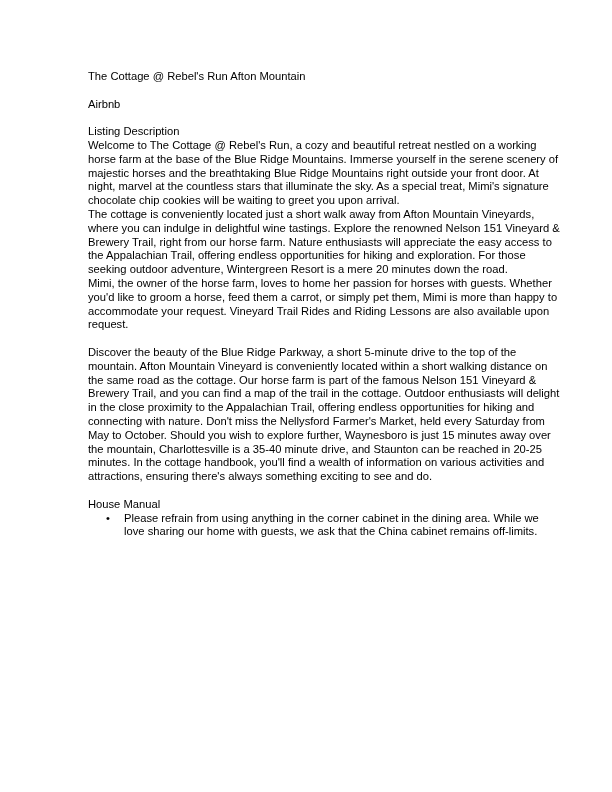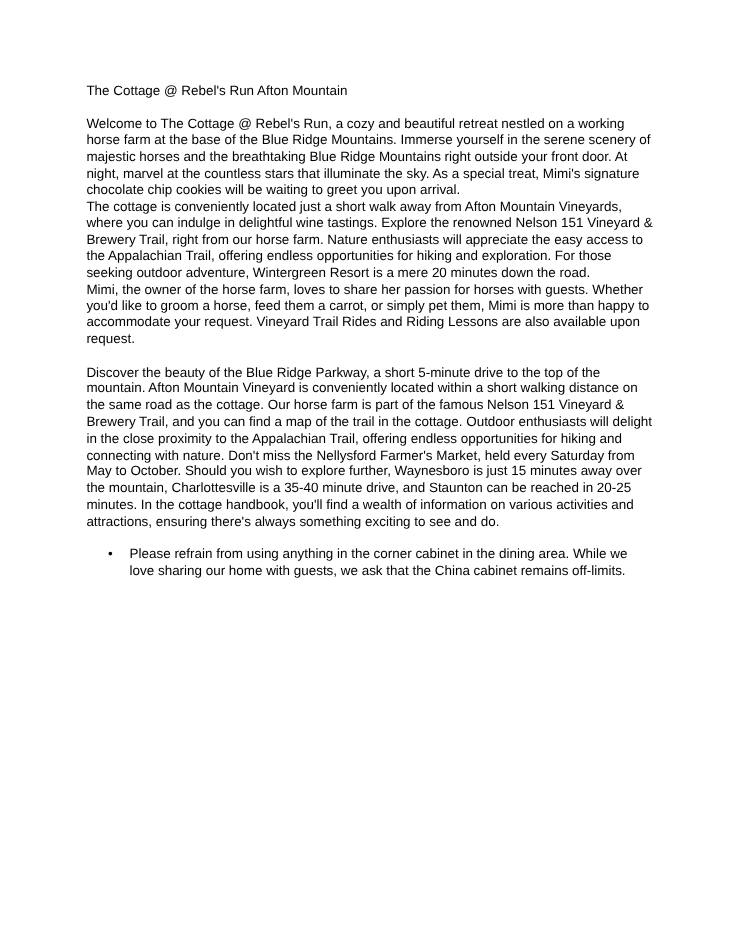--- a/index.html
+++ b/index.html
@@ -11,21 +11,21 @@
       width: 612px;
       height: 792px;
       position: relative;
       overflow: hidden;
       font-family: "Liberation Sans", sans-serif;
       font-size: 11.2px;
       color: #000000;
     }
     .page {
       position: absolute;
-      left: 72px;
+      left: 88px;
       top: 70px;
       width: 472px;
       line-height: 13.8px;
     }
     .para {
       margin: 0 0 13.8px 0;
       white-space: normal;
     }
     .heading {
       margin: 0;
@@ -51,35 +51,38 @@
       top: 0;
     }
   </style>
 </head>
 <body>
 
 <div class="page">
 
   <p class="para">The Cottage @ Rebel's Run Afton Mountain</p>
 
+  <p class="para">Airbnb</p>
 
   <div class="section">
+    <p class="heading">Listing Description</p>
     <p class="para">Welcome to The Cottage @ Rebel's Run, a cozy and beautiful retreat nestled on a working horse farm at the base of the Blue Ridge Mountains. Immerse yourself in the serene scenery of majestic horses and the breathtaking Blue Ridge Mountains right outside your front door. At night, marvel at the countless stars that illuminate the sky. As a special treat, Mimi's signature chocolate chip cookies will be waiting to greet you upon arrival.</p>
     <p class="para">The cottage is conveniently located just a short walk away from Afton Mountain Vineyards, where you can indulge in delightful wine tastings. Explore the renowned Nelson 151 Vineyard &amp; Brewery Trail, right from our horse farm. Nature enthusiasts will appreciate the easy access to the Appalachian Trail, offering endless opportunities for hiking and exploration. For those seeking outdoor adventure, Wintergreen Resort is a mere 20 minutes down the road.</p>
-    <p>Mimi, the owner of the horse farm, loves to share her passion for horses with guests. Whether you'd like to groom a horse, feed them a carrot, or simply pet them, Mimi is more than happy to accommodate your request. Vineyard Trail Rides and Riding Lessons are also available upon request.</p>
+    <p>Mimi, the owner of the horse farm, loves to home her passion for horses with guests. Whether you'd like to groom a horse, feed them a carrot, or simply pet them, Mimi is more than happy to accommodate your request. Vineyard Trail Rides and Riding Lessons are also available upon request.</p>
   </div>
 
   <div class="section">
   </div>
 
   <div class="section">
     <p>Discover the beauty of the Blue Ridge Parkway, a short 5-minute drive to the top of the mountain. Afton Mountain Vineyard is conveniently located within a short walking distance on the same road as the cottage. Our horse farm is part of the famous Nelson 151 Vineyard &amp; Brewery Trail, and you can find a map of the trail in the cottage. Outdoor enthusiasts will delight in the close proximity to the Appalachian Trail, offering endless opportunities for hiking and connecting with nature. Don't miss the Nellysford Farmer's Market, held every Saturday from May to October. Should you wish to explore further, Waynesboro is just 15 minutes away over the mountain, Charlottesville is a 35-40 minute drive, and Staunton can be reached in 20-25 minutes. In the cottage handbook, you'll find a wealth of information on various activities and attractions, ensuring there's always something exciting to see and do.</p>
   </div>
 
   <div class="section">
+    <p class="heading">House Manual</p>
     <ul class="rules">
       <li>
         <span class="bullet">•</span>
         <span>Please refrain from using anything in the corner cabinet in the dining area. While we love sharing our home with guests, we ask that the China cabinet remains off-limits.</span>
       </li>
     </ul>
   </div>
 
 </div>
 

